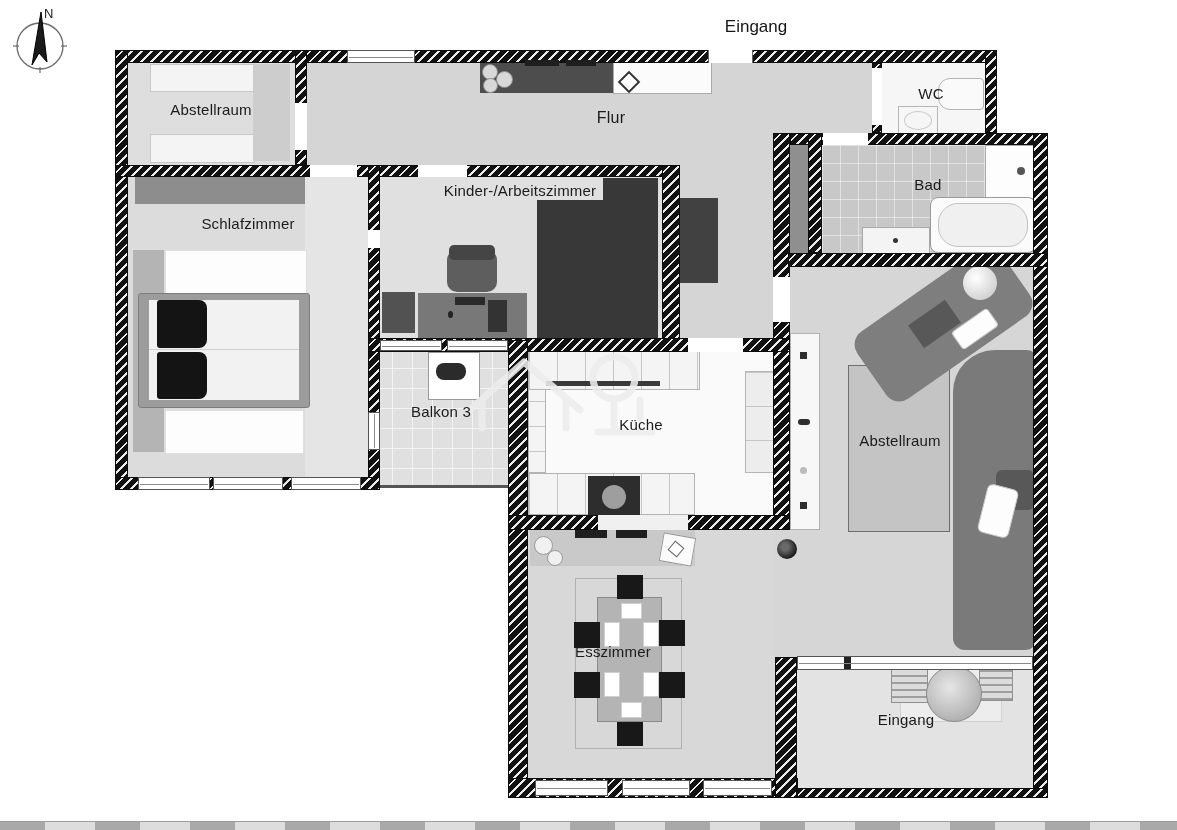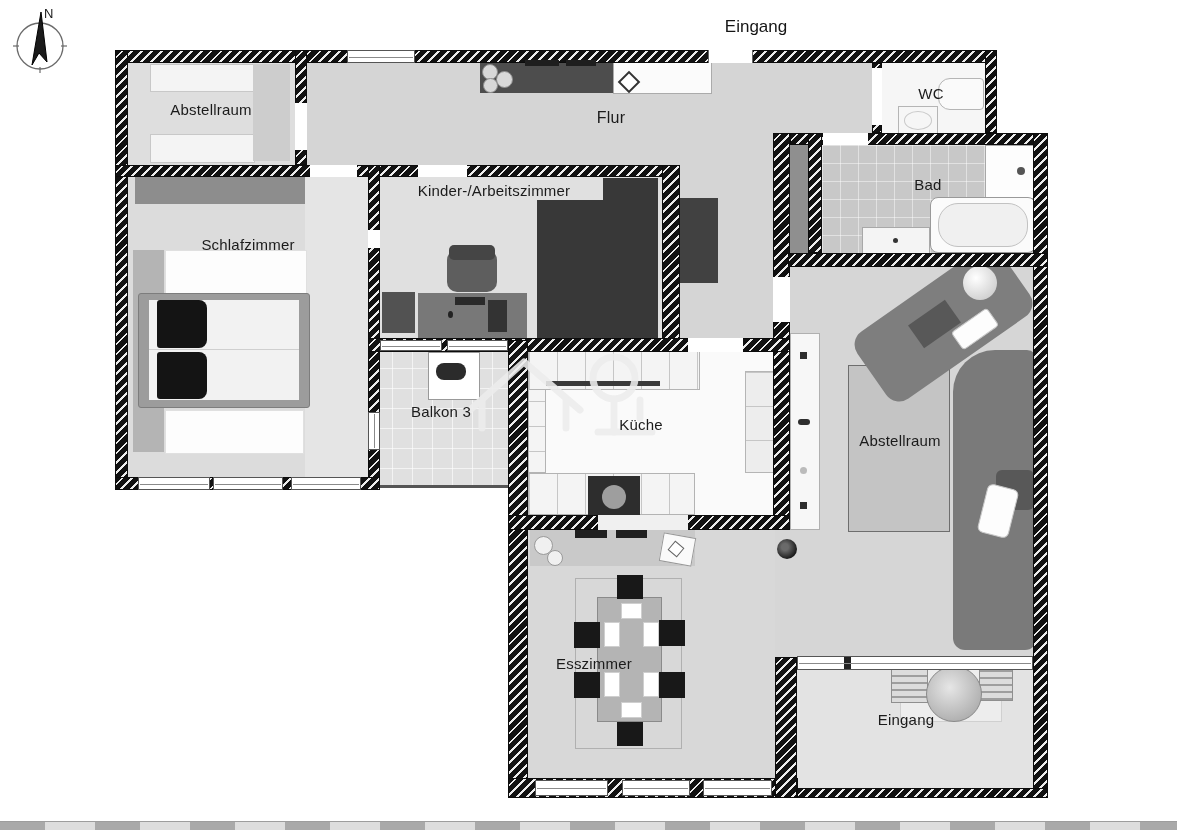--- a/index.html
+++ b/index.html
@@ -211,26 +211,26 @@
   <div class="window h" style="left:703px;top:780px;width:69px;height:16px;"></div>
   <div class="window h" style="left:797px;top:656px;width:236px;height:14px;">
     <div style="position:absolute;left:46px;top:0;width:7px;height:12px;background:#222;"></div>
   </div>
 
   <div class="entry-label" style="left:756px;top:27px;">Eingang</div>
   <div class="label" style="left:211px;top:109px;">Abstellraum</div>
   <div class="label" style="left:611px;top:118px;font-size:16px;">Flur</div>
   <div class="label" style="left:931px;top:93px;">WC</div>
   <div class="label" style="left:928px;top:184px;">Bad</div>
-  <div class="label" style="left:248px;top:244px;">Schlafzimmer</div>
-  <div class="label" style="left:494px;top:190px;text-align:right;">Kinder-/Arbeitszimmer</div>
+  <div class="label" style="left:248px;top:223px;">Schlafzimmer</div>
+  <div class="label" style="left:520px;top:190px;text-align:right;">Kinder-/Arbeitszimmer</div>
   <div class="label" style="left:441px;top:411px;">Balkon 3</div>
   <div class="label" style="left:641px;top:424px;">Küche</div>
   <div class="label" style="left:900px;top:440px;">Abstellraum</div>
-  <div class="label" style="left:594px;top:651px;margin-top:12px;">Esszimmer</div>
+  <div class="label" style="left:613px;top:651px;">Esszimmer</div>
   <div class="label" style="left:906px;top:719px;">Eingang</div>
 
   <svg width="210" height="92" viewBox="0 0 210 92" style="position:absolute;left:462px;top:348px;z-index:36;opacity:.88;">
     <g fill="none" stroke="#ededed" stroke-width="7" stroke-linecap="round" stroke-linejoin="round">
       <path d="M8 62 L62 14 L118 62"></path>
       <path d="M20 52 L20 80"></path>
       <path d="M104 52 L104 80"></path>
       <circle cx="152" cy="30" r="21"></circle>
       <path d="M152 51 L152 84"></path>
       <path d="M136 84 L190 84"></path>

